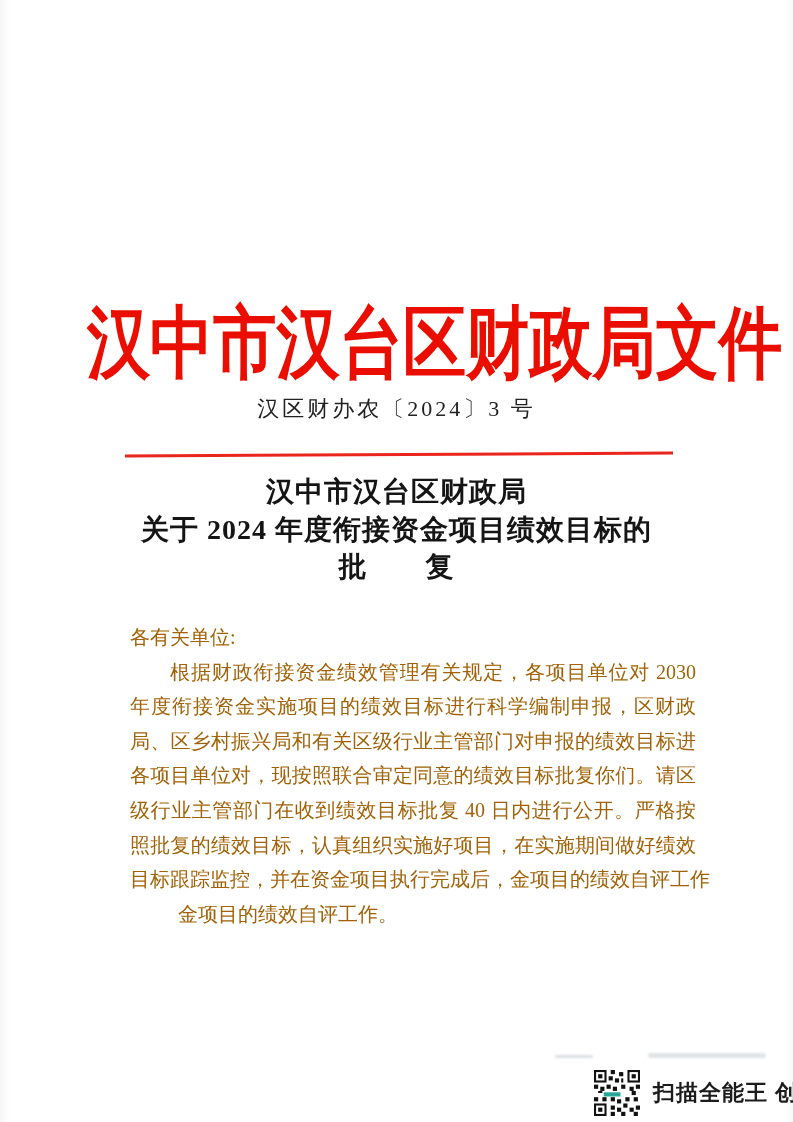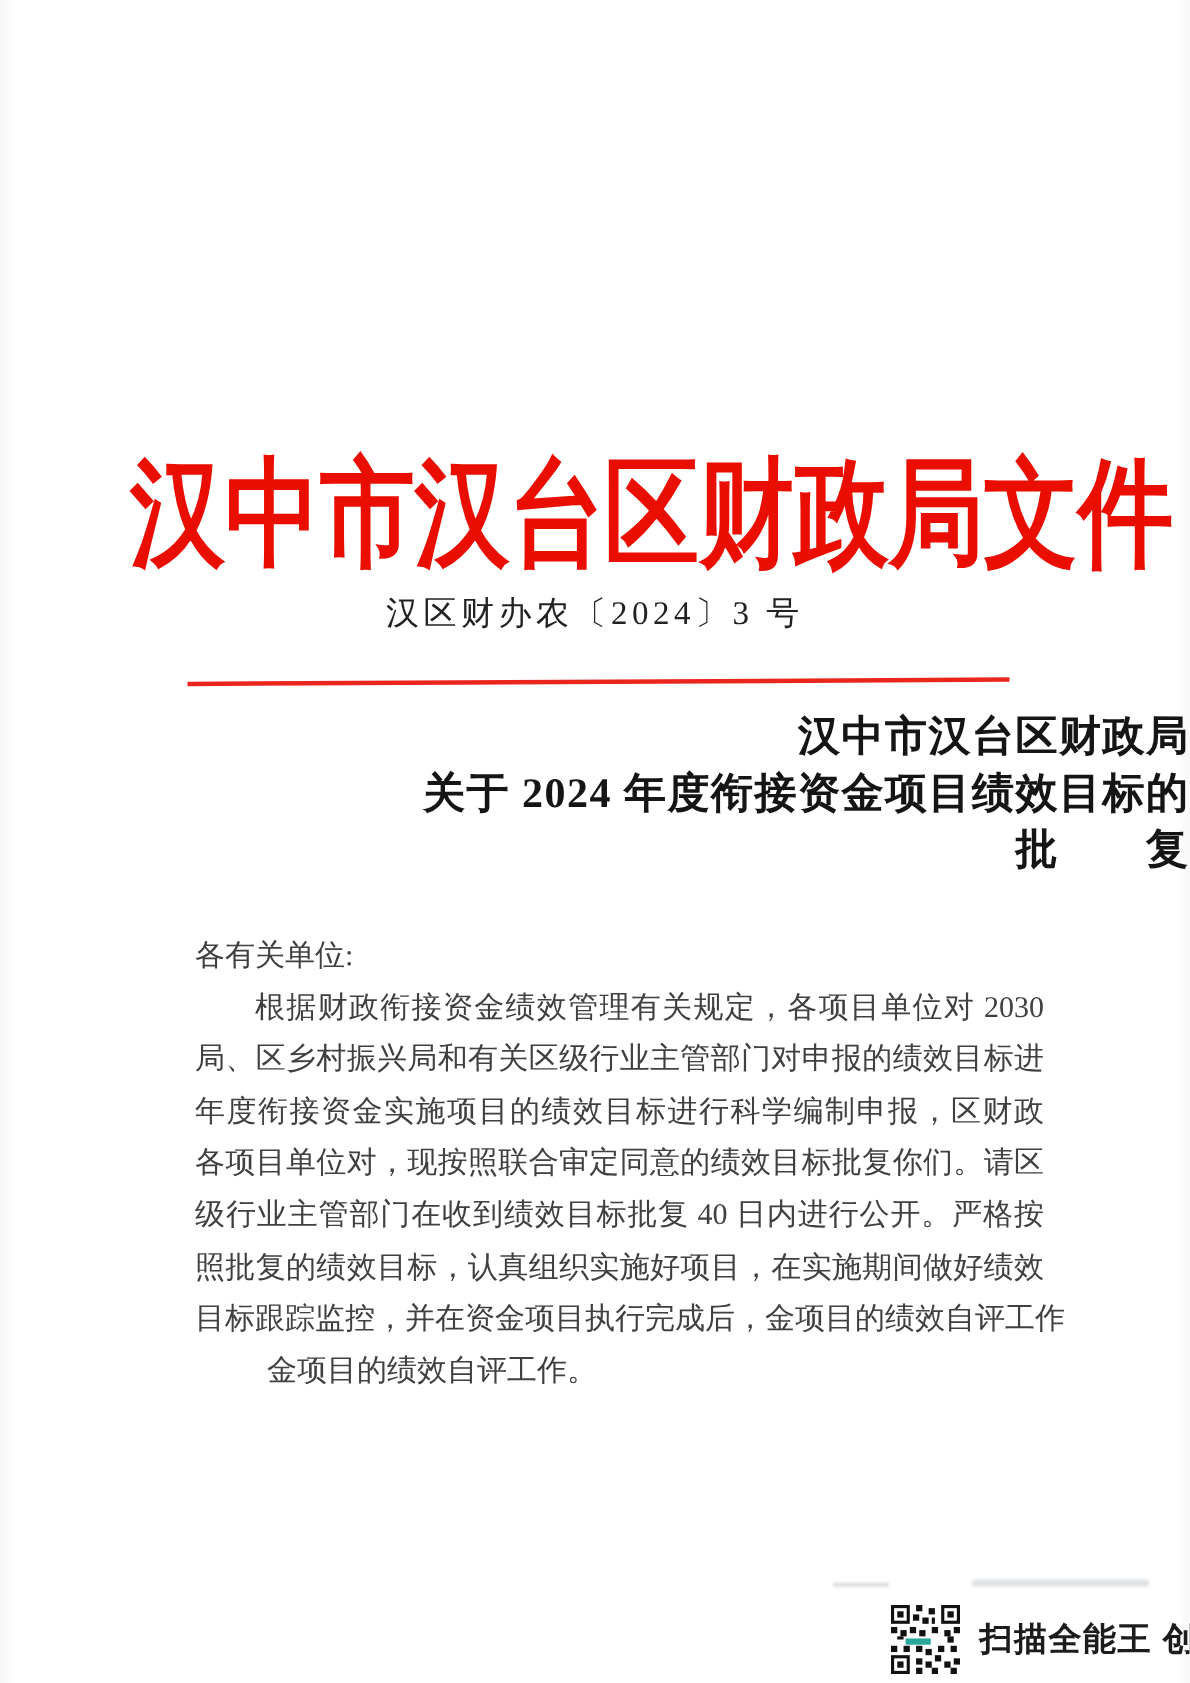--- a/index.html
+++ b/index.html
@@ -74,39 +74,39 @@
     background: #e9251c;
     transform: rotate(-0.3deg);
   }
 
   
   .title-block {
     position: absolute;
     top: 473px;
     left: 0;
     width: 793px;
-    text-align: right;
+    text-align: center;
   }
   .title-line {
     font-size: 28px;
     font-weight: bold;
     line-height: 37.5px;
     letter-spacing: 1px;
     color: #151515;
     white-space: pre;
   }
 
   
   .body-block {
     position: absolute;
     top: 620px;
     left: 130px;
     width: 566px;
     font-size: 20px;
-    color: #404040;
+    color: #a16207;
   }
   .body-line {
     line-height: 34.6px;
     height: 34.6px;
     text-align: justify;
     text-align-last: justify;
     text-justify: inter-character;
     white-space: nowrap;
   }
   .body-line.salutation {
@@ -169,22 +169,22 @@
 
   <div class="title-block">
     <div class="title-line">汉中市汉台区财政局</div>
     <div class="title-line">关于 2024 年度衔接资金项目绩效目标的</div>
     <div class="title-line">批　　复</div>
   </div>
 
   <div class="body-block">
     <div class="body-line salutation">各有关单位:</div>
     <div class="body-line indent">根据财政衔接资金绩效管理有关规定，各项目单位对 2030</div>
+    <div class="body-line">年度衔接资金实施项目的绩效目标进行科学编制申报，区财政</div>
     <div class="body-line">局、区乡村振兴局和有关区级行业主管部门对申报的绩效目标进</div>
-    <div class="body-line">年度衔接资金实施项目的绩效目标进行科学编制申报，区财政</div>
     <div class="body-line">各项目单位对，现按照联合审定同意的绩效目标批复你们。请区</div>
     <div class="body-line">级行业主管部门在收到绩效目标批复 40 日内进行公开。严格按</div>
     <div class="body-line">照批复的绩效目标，认真组织实施好项目，在实施期间做好绩效</div>
     <div class="body-line">目标跟踪监控，并在资金项目执行完成后，金项目的绩效自评工作</div>
     <div class="body-line last">金项目的绩效自评工作。</div>
   </div>
 
   <div class="smudge smudge-1"></div>
   <div class="smudge smudge-2"></div>
 

